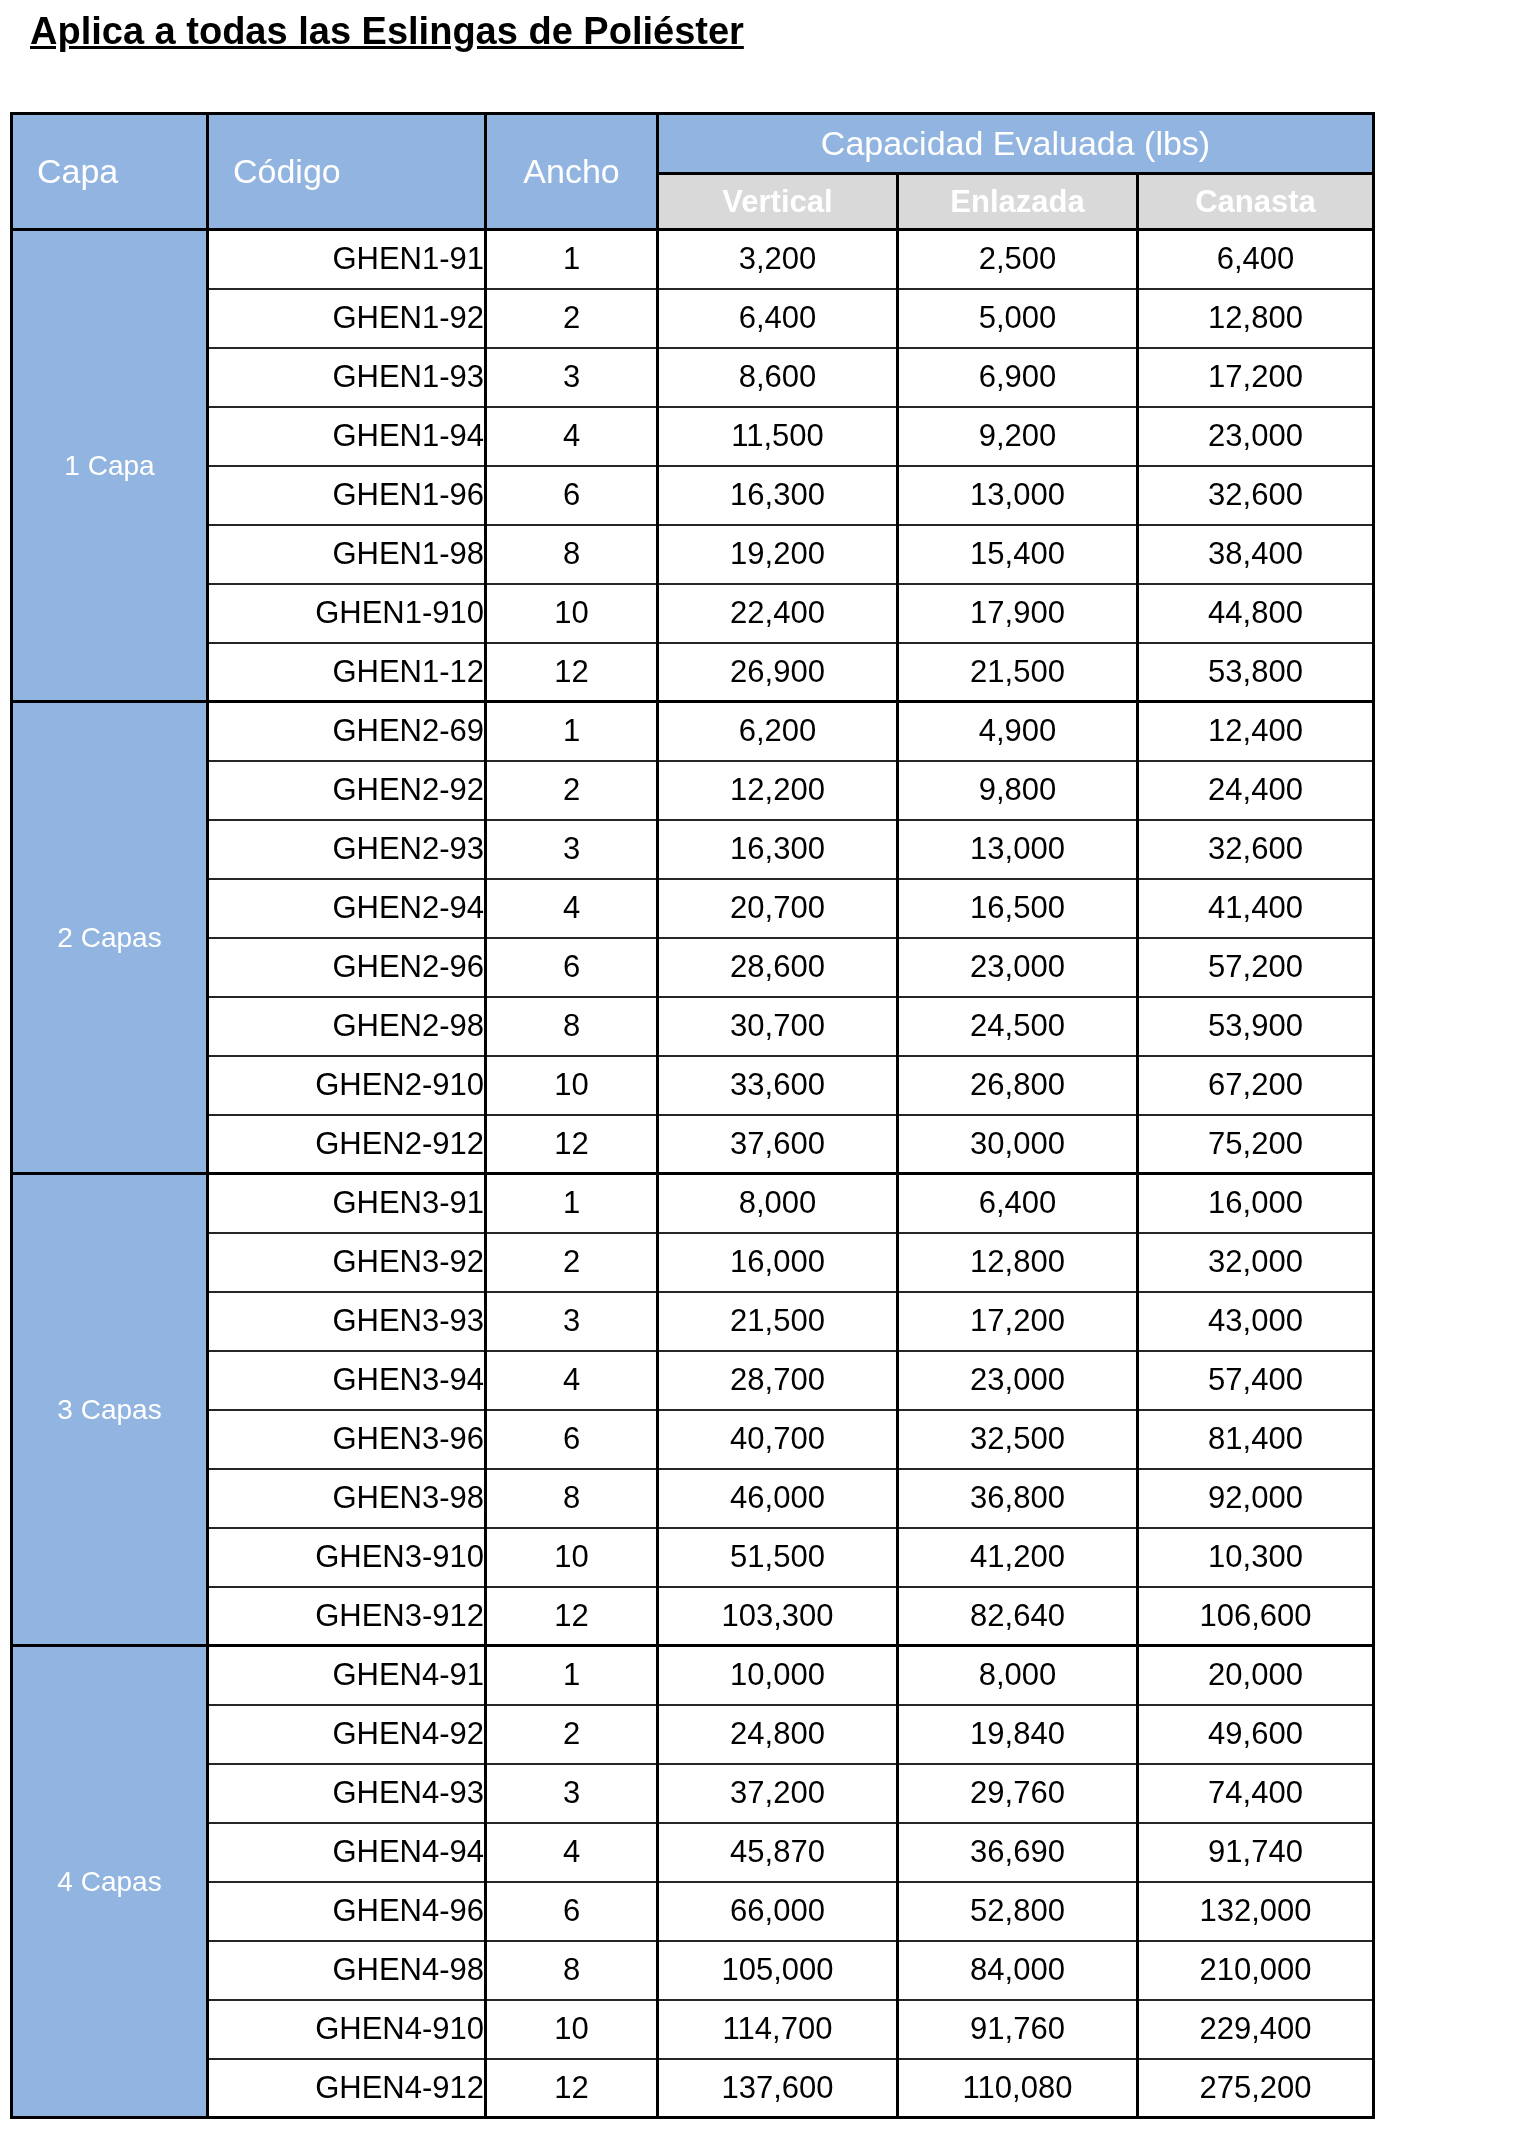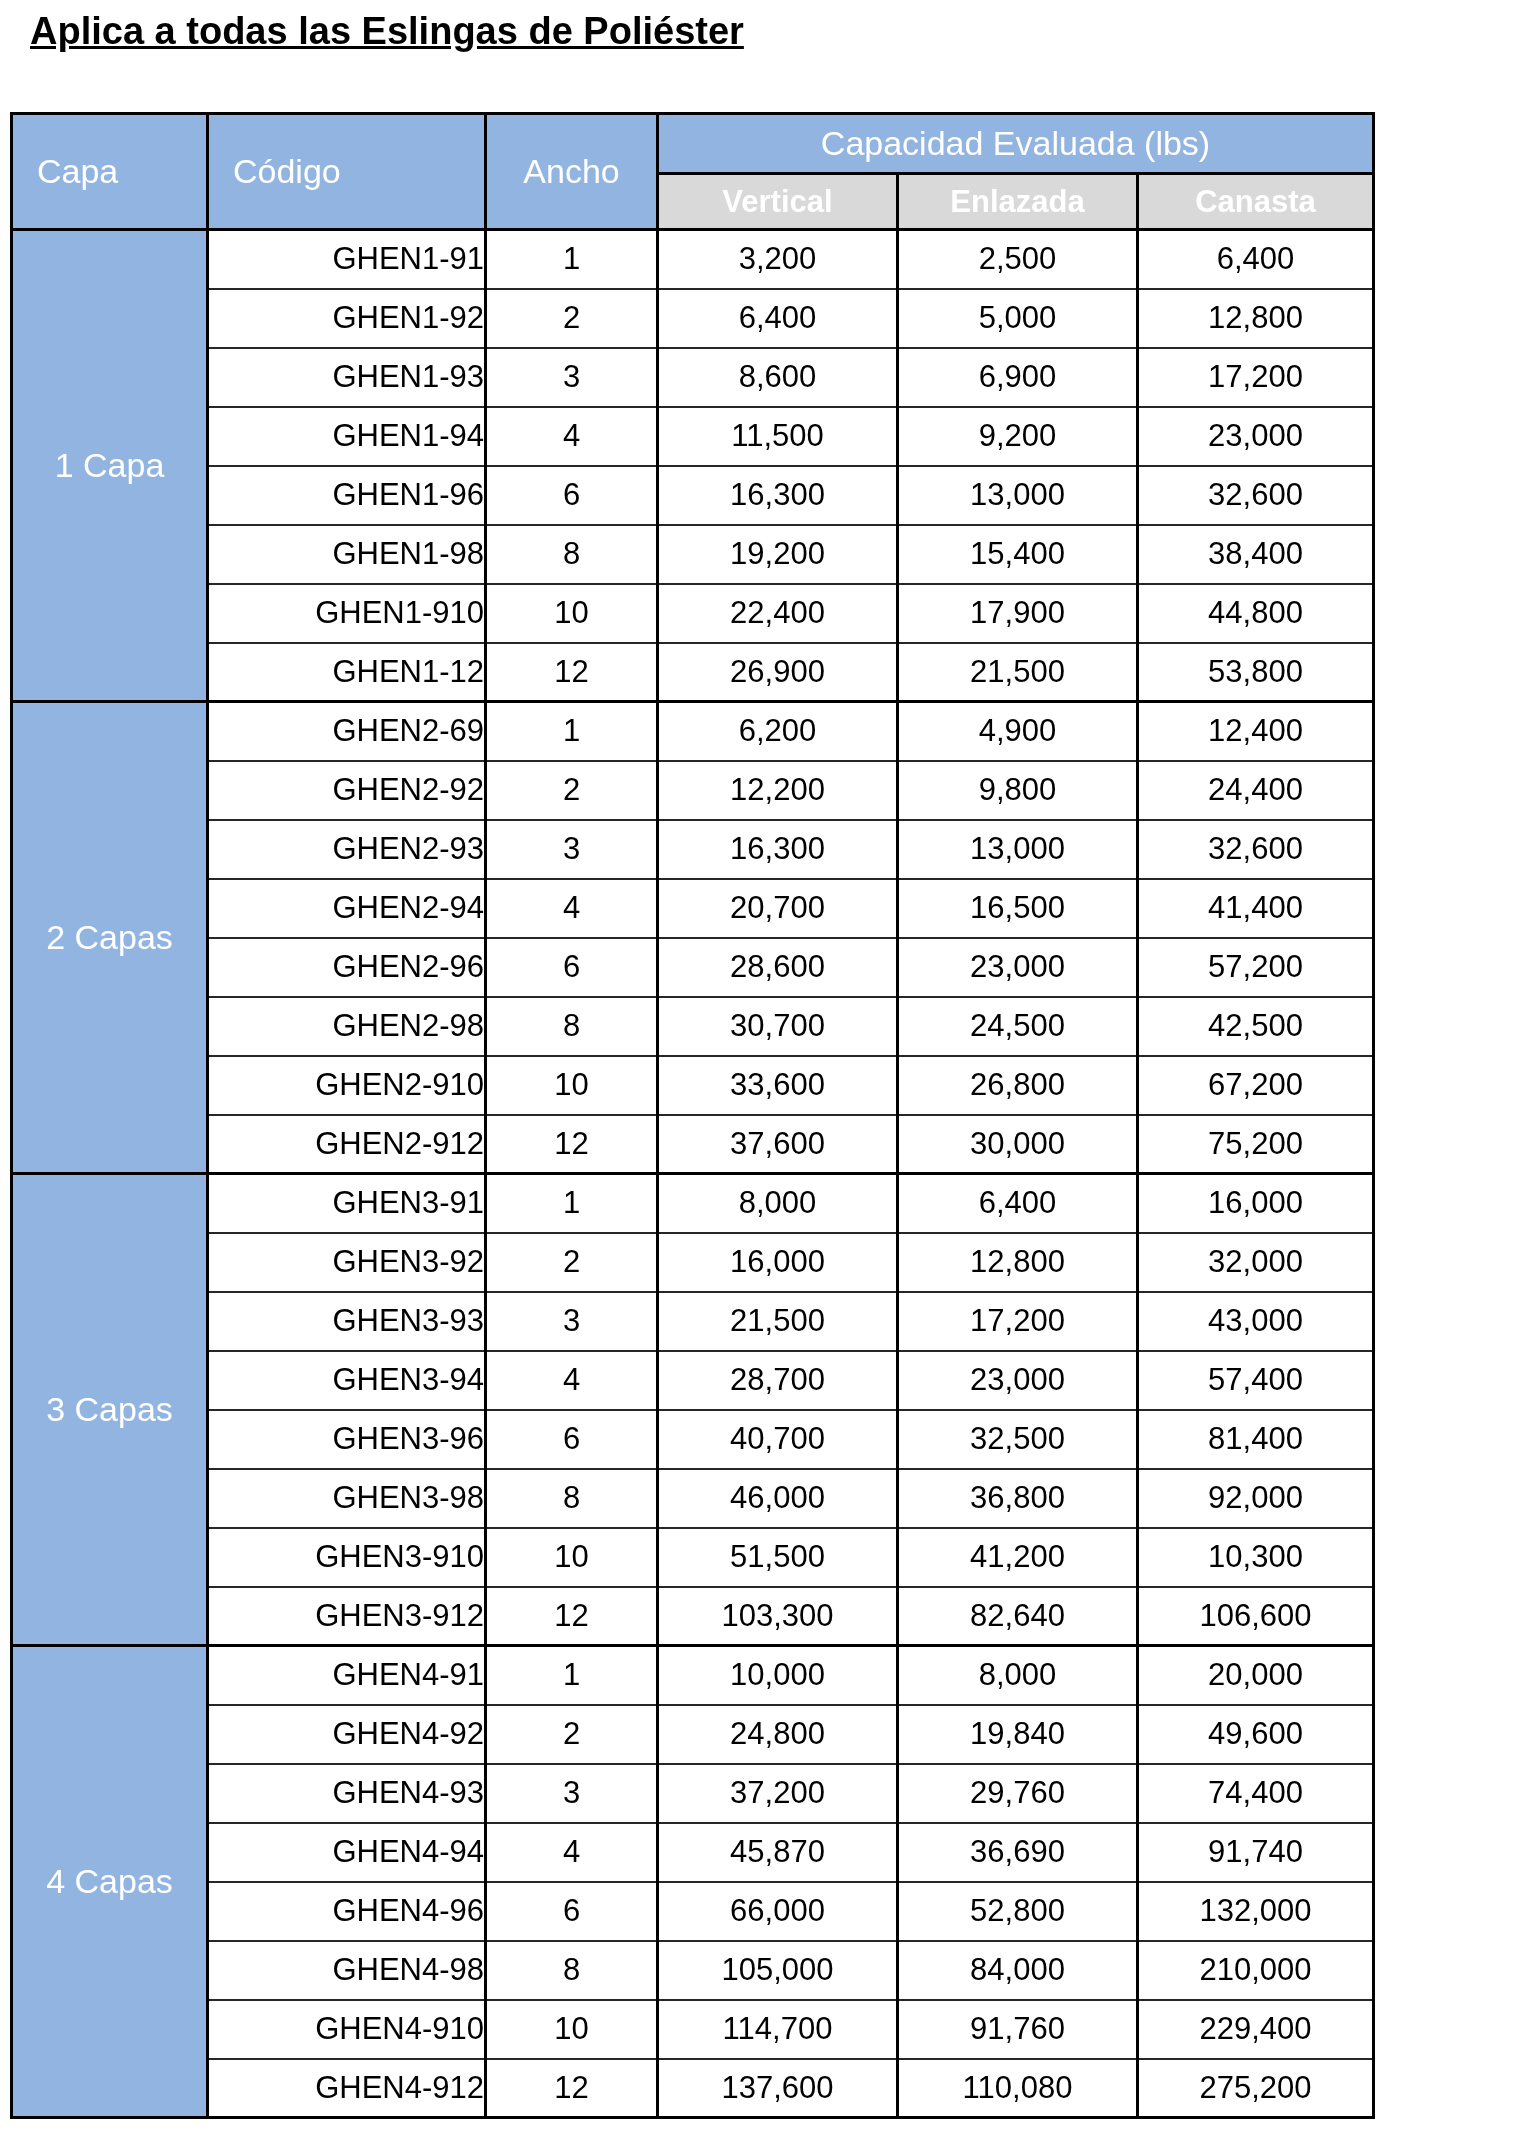--- a/index.html
+++ b/index.html
@@ -45,21 +45,21 @@
     height:59px;background:#FFFFFF;
     border-left:3px solid var(--bcolor);
     border-right:3px solid var(--bcolor);
     border-top:2px solid #262626;
     text-align:center;vertical-align:middle;
   }
   tbody tr.group-start td{border-top:3px solid var(--bcolor);}
   tbody td.codigo{text-align:right;padding-left:22px;}
   tbody td.group-label{
     background:var(--blue);color:var(--htext);
-    font-size:34px;vertical-align:middle;
+    font-size:28px;vertical-align:middle;
   }
 </style>
 </head>
 <body>
 
 <div class="title">Aplica a todas las Eslingas de Poliéster</div>
 
 <table class="cap">
   <colgroup>
     <col style="width:196px">
@@ -174,21 +174,21 @@
         <td>6</td>
         <td>28,600</td>
         <td>23,000</td>
         <td>57,200</td>
       </tr>
       <tr>
         <td class="codigo">GHEN2-98</td>
         <td>8</td>
         <td>30,700</td>
         <td>24,500</td>
-        <td>42,500</td>
+        <td>53,900</td>
       </tr>
       <tr>
         <td class="codigo">GHEN2-910</td>
         <td>10</td>
         <td>33,600</td>
         <td>26,800</td>
         <td>67,200</td>
       </tr>
       <tr>
         <td class="codigo">GHEN2-912</td>

